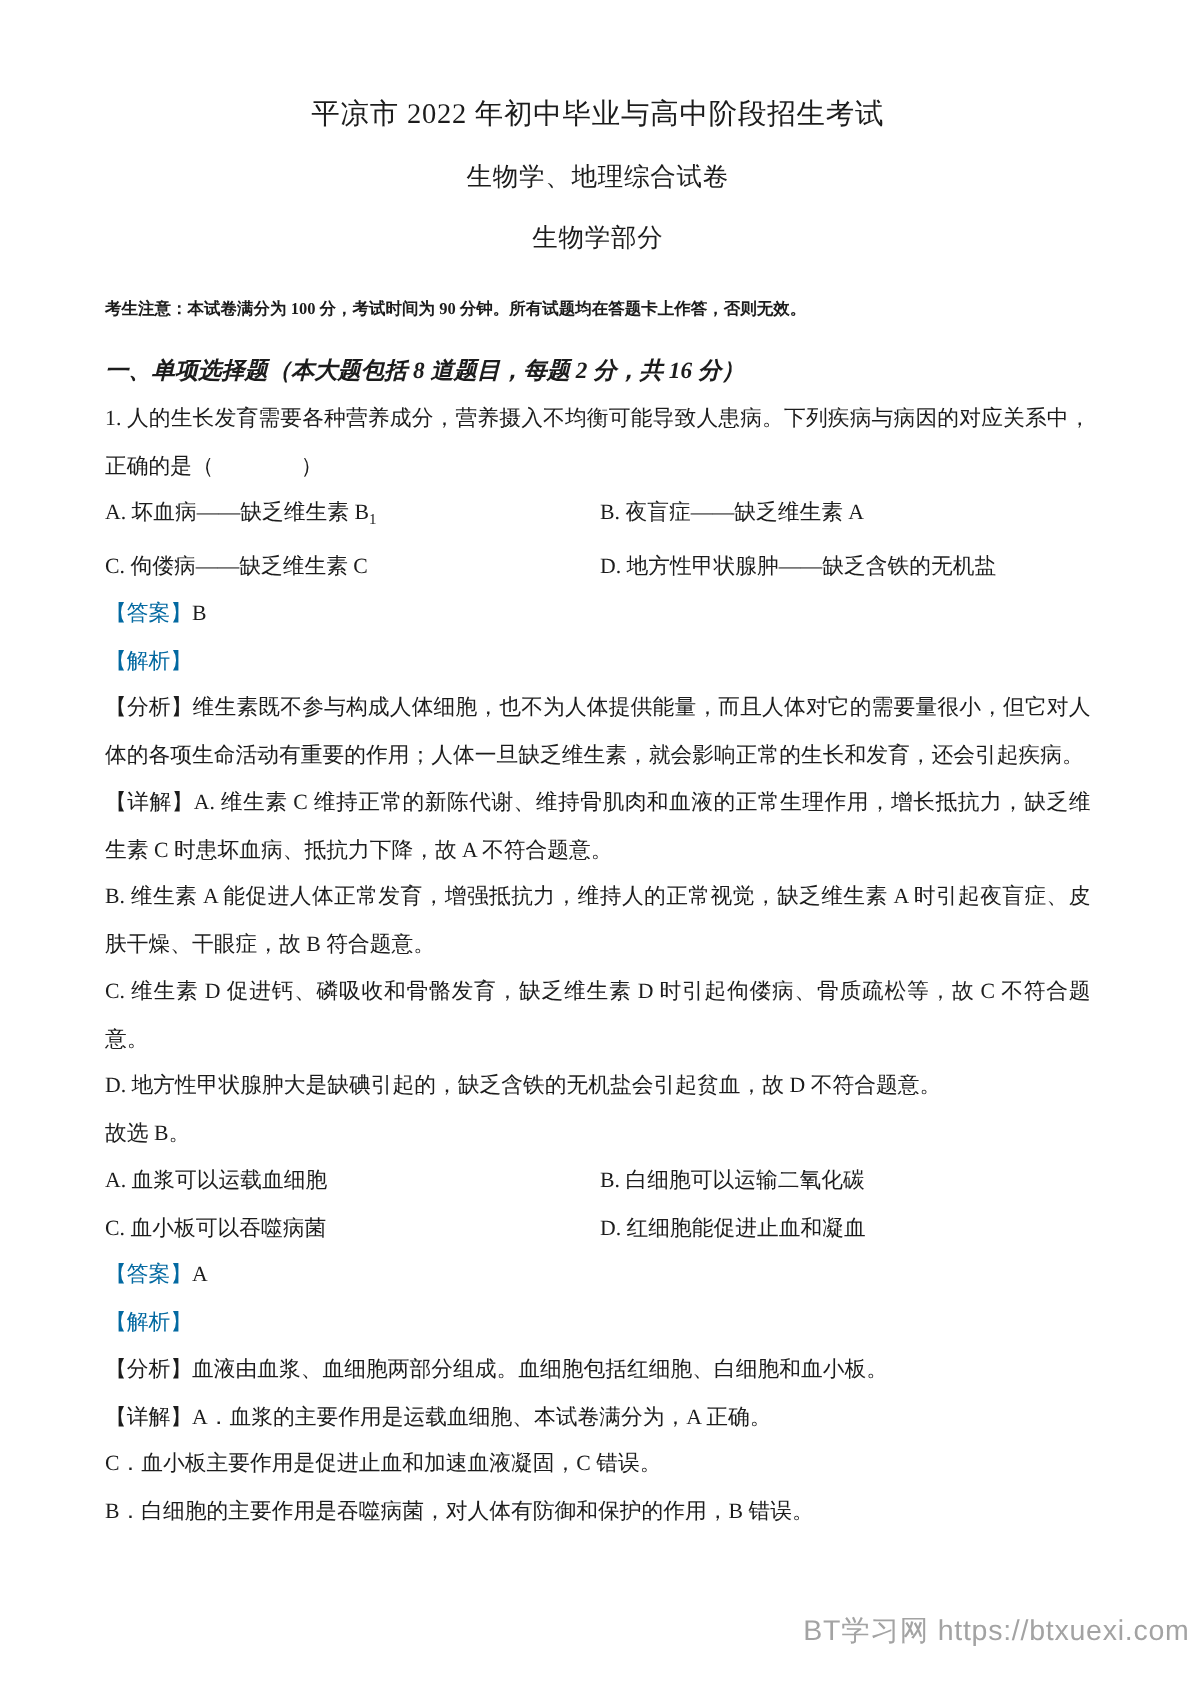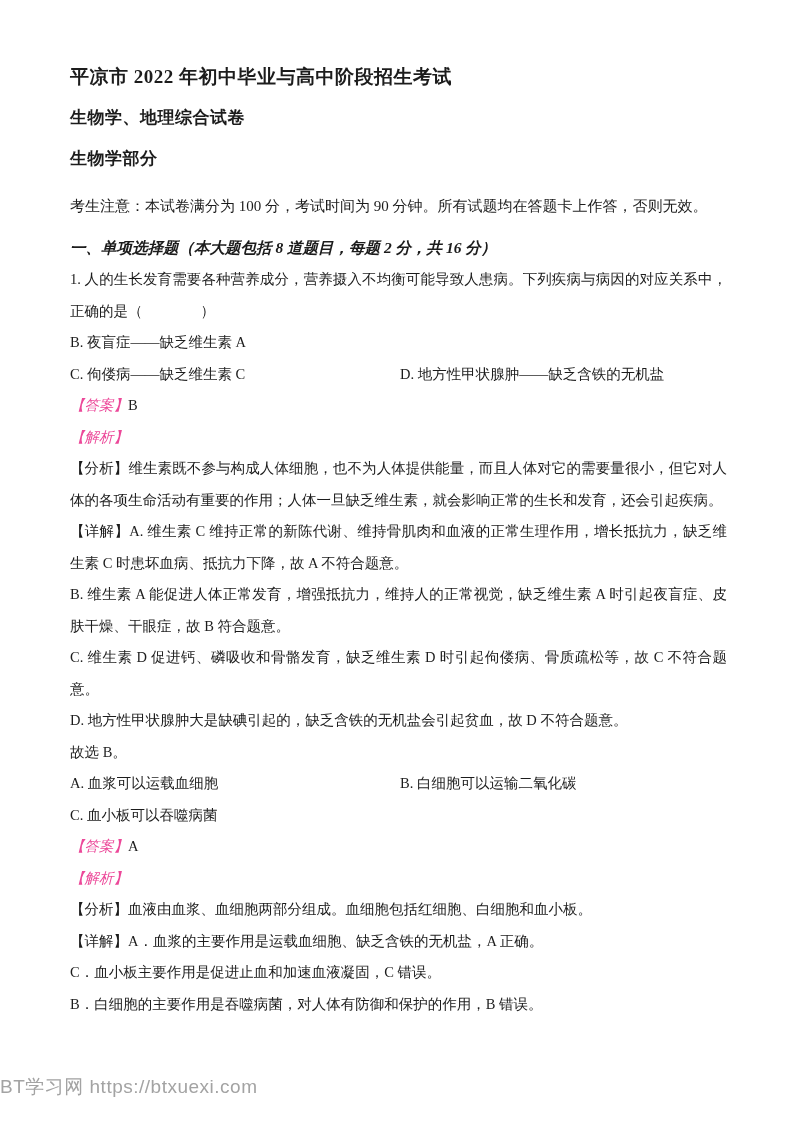--- a/index.html
+++ b/index.html
@@ -16,29 +16,30 @@
     overflow: hidden;
   }
   .page {
     box-sizing: border-box;
     width: 793px;
     height: 1122px;
     padding: 56px 66px 0 70px;
     position: relative;
   }
   .title {
-    font-weight: 700;
+    text-align: center;
+    font-weight: 400;
     font-size: 19px;
     line-height: 41px;
     letter-spacing: 0.5px;
   }
   .title.sub { font-size: 17px; }
   .notice {
-    font-weight: 400;
-    font-size: 15px;
+    font-weight: 700;
+    font-size: 11px;
     line-height: 35px;
     text-align: justify;
     margin: 10px 0 0 0;
   }
   .section-heading {
     font-weight: 700;
     font-size: 15.5px;
     line-height: 33px;
     margin: 7px 0 0 0;
     font-style: italic;
@@ -49,28 +50,28 @@
     margin: 0;
     text-align: justify;
   }
   .opt-row {
     display: flex;
     font-size: 14.5px;
     line-height: 31.5px;
   }
   .opt-left { width: 330px; flex: 0 0 330px; }
   .opt-right { flex: 1; }
-  .blue-label { color: #ec4899; font-style: italic; }
+  .blue-label { color: #0369a1; }
   sub { font-size: 10px; vertical-align: -3px; }
   .footer {
     position: absolute;
     left: 0;
     bottom: 22px;
     width: 100%;
-    text-align: left;
+    text-align: right;
     font-family: "Liberation Sans", "DejaVu Sans", sans-serif;
     font-size: 19px;
     color: #a3a3a3;
     letter-spacing: 0.5px;
   }
 </style>
 </head>
 <body>
 
 <div class="page">
@@ -78,20 +79,21 @@
   <div class="title">平凉市 2022 年初中毕业与高中阶段招生考试</div>
   <div class="title sub">生物学、地理综合试卷</div>
   <div class="title sub">生物学部分</div>
 
   <p class="notice">考生注意：本试卷满分为 100 分，考试时间为 90 分钟。所有试题均在答题卡上作答，否则无效。</p>
 
   <p class="section-heading">一、单项选择题（本大题包括 8 道题目，每题 2 分，共 16 分）</p>
 
   <p class="line">1. 人的生长发育需要各种营养成分，营养摄入不均衡可能导致人患病。下列疾病与病因的对应关系中，正确的是（　　　　）</p>
   <div class="opt-row">
+    <span class="opt-left"><span>A. 坏血病——缺乏维生素 B</span><sub>1</sub></span>
     <span class="opt-right">B. 夜盲症——缺乏维生素 A</span>
   </div>
   <div class="opt-row">
     <span class="opt-left">C. 佝偻病——缺乏维生素 C</span>
     <span class="opt-right">D. 地方性甲状腺肿——缺乏含铁的无机盐</span>
   </div>
   <p class="line"><span class="blue-label">【答案】</span><span>B</span></p>
   <p class="line"><span class="blue-label">【解析】</span></p>
   <p class="line">【分析】维生素既不参与构成人体细胞，也不为人体提供能量，而且人体对它的需要量很小，但它对人体的各项生命活动有重要的作用；人体一旦缺乏维生素，就会影响正常的生长和发育，还会引起疾病。</p>
   <p class="line">【详解】A. 维生素 C 维持正常的新陈代谢、维持骨肌肉和血液的正常生理作用，增长抵抗力，缺乏维生素 C 时患坏血病、抵抗力下降，故 A 不符合题意。</p>
@@ -99,23 +101,24 @@
   <p class="line">C. 维生素 D 促进钙、磷吸收和骨骼发育，缺乏维生素 D 时引起佝偻病、骨质疏松等，故 C 不符合题意。</p>
   <p class="line">D. 地方性甲状腺肿大是缺碘引起的，缺乏含铁的无机盐会引起贫血，故 D 不符合题意。</p>
   <p class="line">故选 B。</p>
 
   <div class="opt-row">
     <span class="opt-left">A. 血浆可以运载血细胞</span>
     <span class="opt-right">B. 白细胞可以运输二氧化碳</span>
   </div>
   <div class="opt-row">
     <span class="opt-left">C. 血小板可以吞噬病菌</span>
+    <span class="opt-right">D. 红细胞能促进止血和凝血</span>
   </div>
   <p class="line"><span class="blue-label">【答案】</span><span>A</span></p>
   <p class="line"><span class="blue-label">【解析】</span></p>
   <p class="line">【分析】血液由血浆、血细胞两部分组成。血细胞包括红细胞、白细胞和血小板。</p>
-  <p class="line">【详解】A．血浆的主要作用是运载血细胞、缺乏含铁的无机盐，A 正确。</p>
+  <p class="line">【详解】A．血浆的主要作用是运载血细胞、本试卷满分为，A 正确。</p>
   <p class="line">C．血小板主要作用是促进止血和加速血液凝固，C 错误。</p>
   <p class="line">B．白细胞的主要作用是吞噬病菌，对人体有防御和保护的作用，B 错误。</p>
 
   <div class="footer">BT学习网 https://btxuexi.com</div>
 
 </div>
 
 </body></html>

